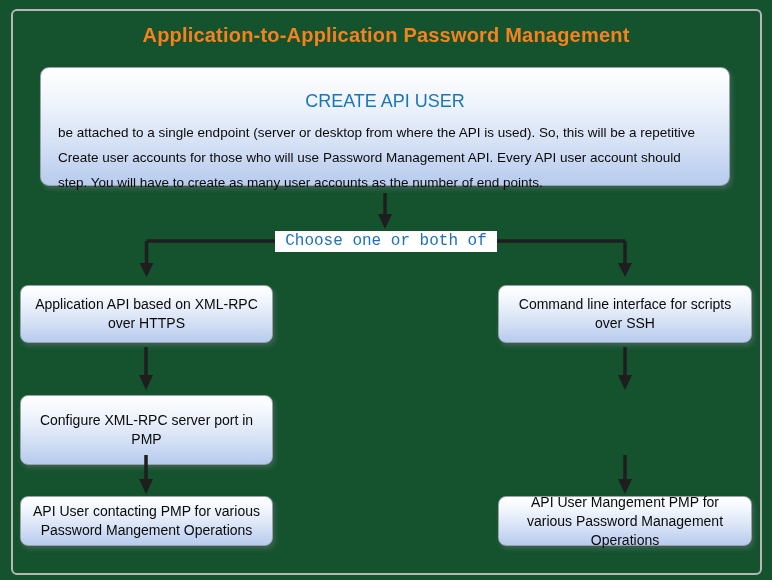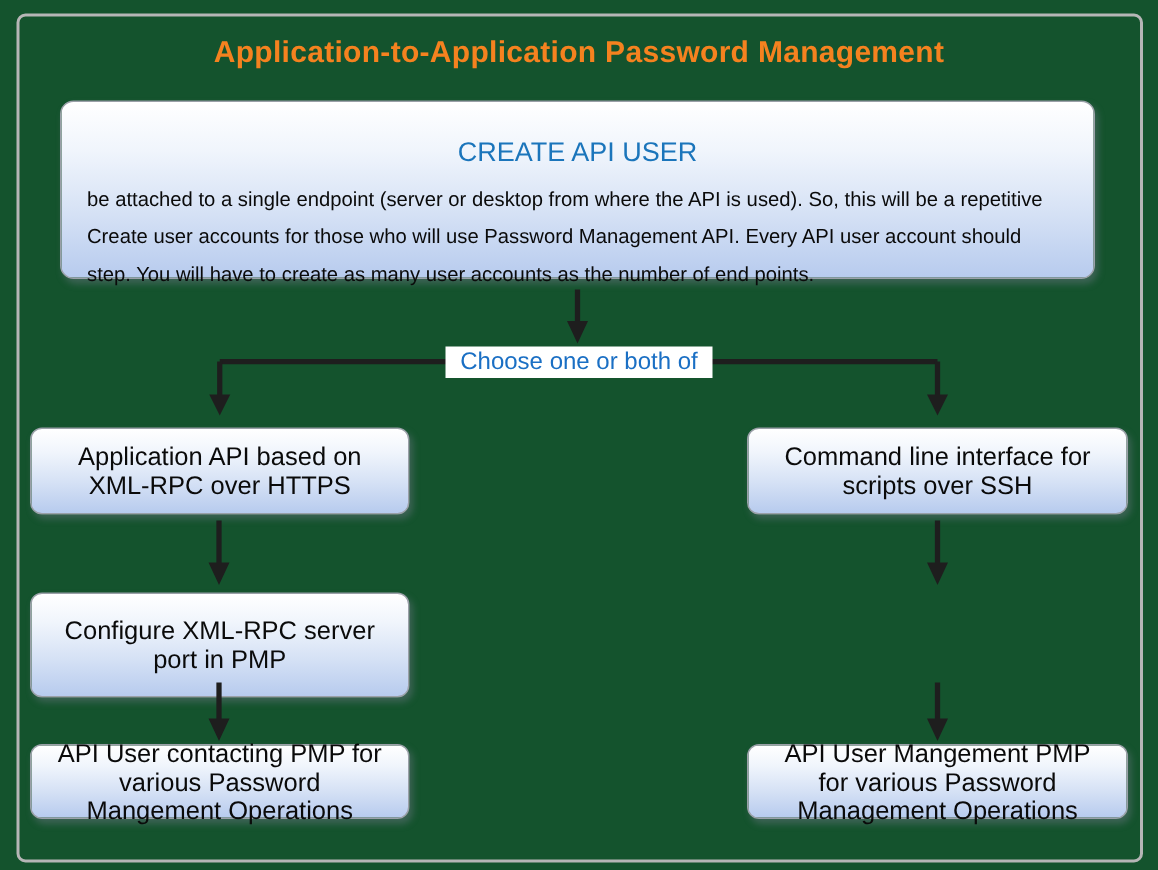--- a/index.html
+++ b/index.html
@@ -24,32 +24,32 @@
   .main-box { position:absolute; left:40px; top:67px; width:690px; height:119px; }
   .main-heading {
     margin-top:23px; text-align:center; font-size:18px; color:#1B75BB;
   }
   .main-body { margin:8px 17px 0; }
   .main-body .line {
     white-space:nowrap; font-size:13.5px; line-height:25px; color:#0a0a0a;
   }
   .step {
     position:absolute; display:flex; align-items:center; justify-content:center;
-    text-align:center; font-size:17px; line-height:19px; color:#0a0a0a;
+    text-align:center; font-size:14px; line-height:19px; color:#0a0a0a;
     padding:4px 12px; border-radius:8px;
   }
   .step.l { left:20px;  width:253px; }
   .step.r { left:498px; width:254px; }
   .row1 { top:285px; height:58px; }
   .row2 { top:395px; height:70px; }
   .row3 { top:496px; height:50px; }
   svg.conn { position:absolute; overflow:visible; z-index:1; }
   .branch-label-wrap {
     position:absolute; left:136px; top:231px; width:500px;
-    text-align:center; z-index:3;
+    text-align:center; z-index:3;font-family:Liberation Mono, monospace;
   }
   .branch-label {
     display:inline-block; background:#ffffff; padding:0 10px;
     font-size:16px; line-height:21px; color:#1A6FC4;
   }
 </style>
 </head>
 <body>
 
 <div class="canvas">

